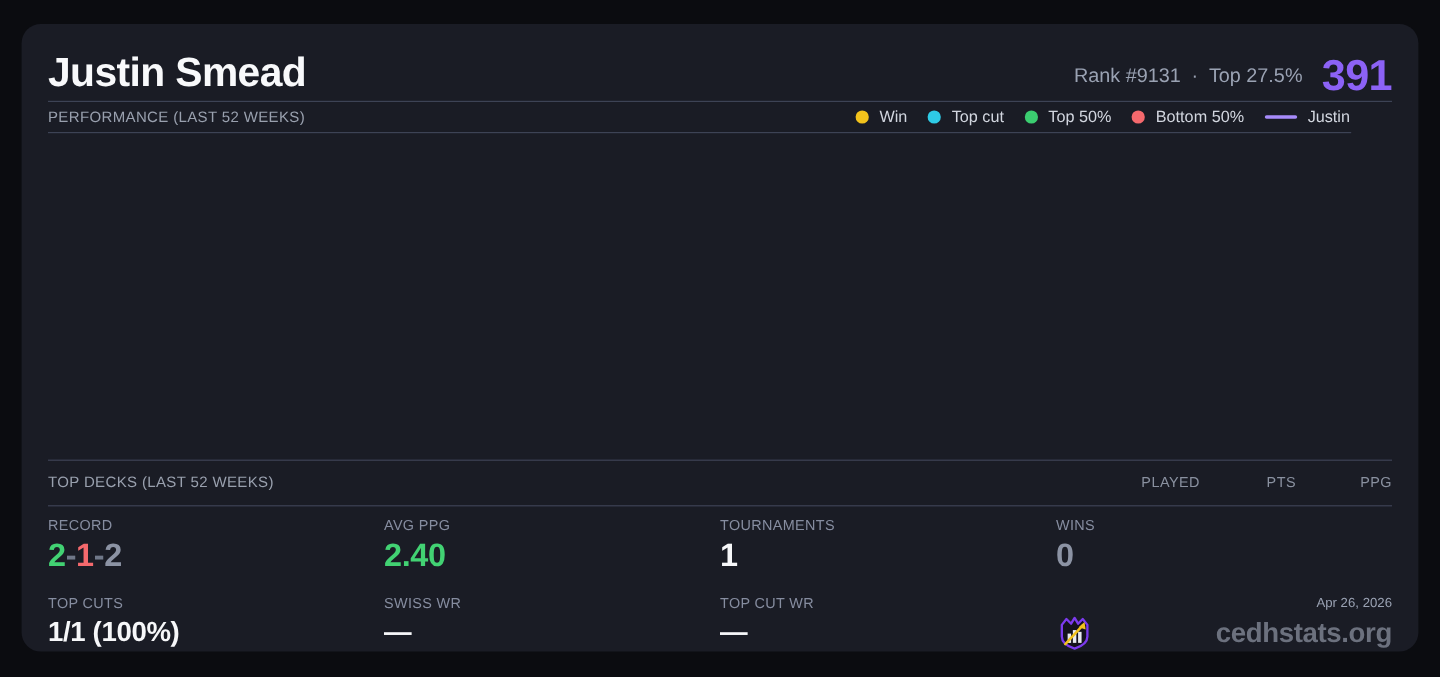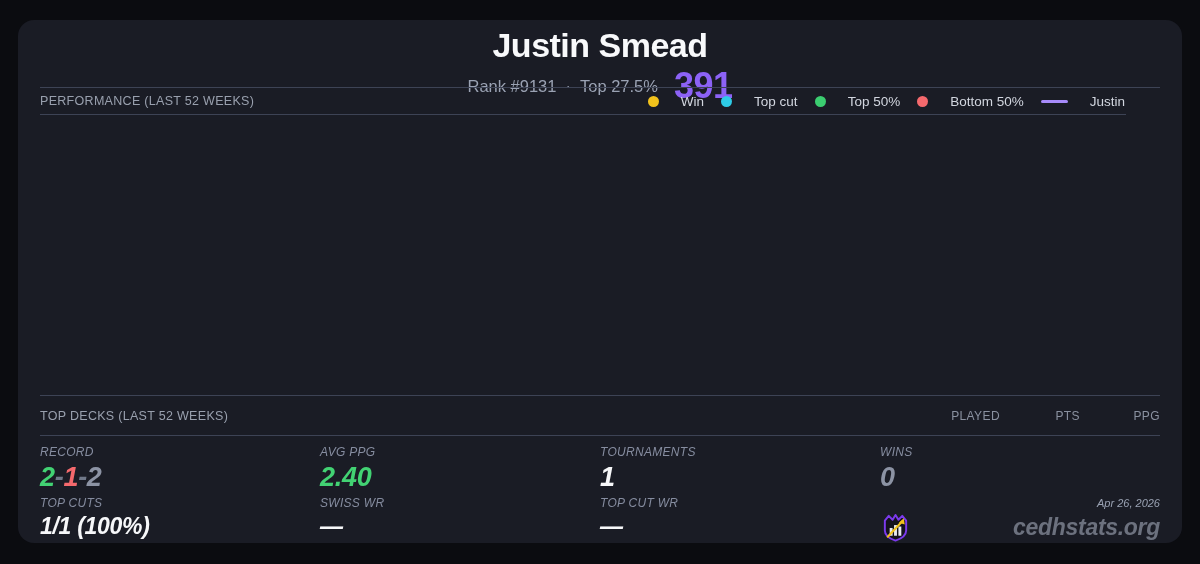--- a/index.html
+++ b/index.html
@@ -17,24 +17,22 @@
     border-radius: 16px;
     padding: 0 22px;
     display: flex;
     flex-direction: column;
   }
 
   
   .card-header {
     height: 67px;
     display: flex;
-    align-items: center;
-    justify-content: space-between;
-    padding-top: 6px;
-    flex-direction: column;
+    justify-content: space-between;
+    padding-top: 22px;
   }
   .player-name {
     font-size: 34px;
     font-weight: 800;
     color: #f8f9fb;
     letter-spacing: -0.5px;
   }
   .header-right { display: flex; align-items: center; gap: 16px; }
   .rank-info { display: flex; align-items: center; gap: 9px; font-size: 16.5px; color: #9aa2b3; }
   .score { font-size: 36px; font-weight: 800; color: #8c62f6; letter-spacing: -0.5px; }
@@ -51,21 +49,21 @@
     font-size: 12.5px;
     color: #99a0ae;
     letter-spacing: 0.3px;
   }
   .legend {
     display: flex;
     align-items: center;
     gap: 17px;
     padding-right: 35px;
   }
-  .legend-item { display: flex; align-items: center; gap: 22px; }
+  .legend-item { display: flex; align-items: center; gap: 9px; }
   .legend-label { font-size: 13.5px; color: #d2d6df; }
   .dot { width: 11px; height: 11px; border-radius: 50%; display: inline-block; }
   .trend-swatch { width: 27px; height: 3px; border-radius: 2px; display: inline-block; }
   .perf-divider { height: 1px; background: #3d4355; margin-right: 34px; }
 
   
   .chart-area { height: 291px; }
 
   
   .decks-row {
@@ -79,22 +77,21 @@
   .decks-cols { display: flex; }
   .decks-col { width: 80px; text-align: right; font-size: 12px; color: #8a91a0; letter-spacing: 0.4px; }
 
   
   .stats-grid {
     flex: 1;
     padding-top: 9px;
     display: grid;
     grid-template-columns: repeat(4, 1fr);
     grid-template-rows: 48px auto;
-    row-gap: 3px;
-    font-style: italic;
+    row-gap: 17px;
   }
   .stat-label { font-size: 12px; color: #868da0; letter-spacing: 0.3px; margin-bottom: 3px; }
   .stat-value-lg { font-size: 27px; font-weight: 700; color: #f6f7f9; line-height: 30px; letter-spacing: -0.3px; }
   .stat-value-md { font-size: 23px; font-weight: 700; color: #f6f7f9; line-height: 26px; letter-spacing: -0.3px; }
   .green { color: #42d273; }
   .red { color: #f4696d; }
   .grayv { color: #8c93a4; }
   .sep { color: #707889; }
 
   

